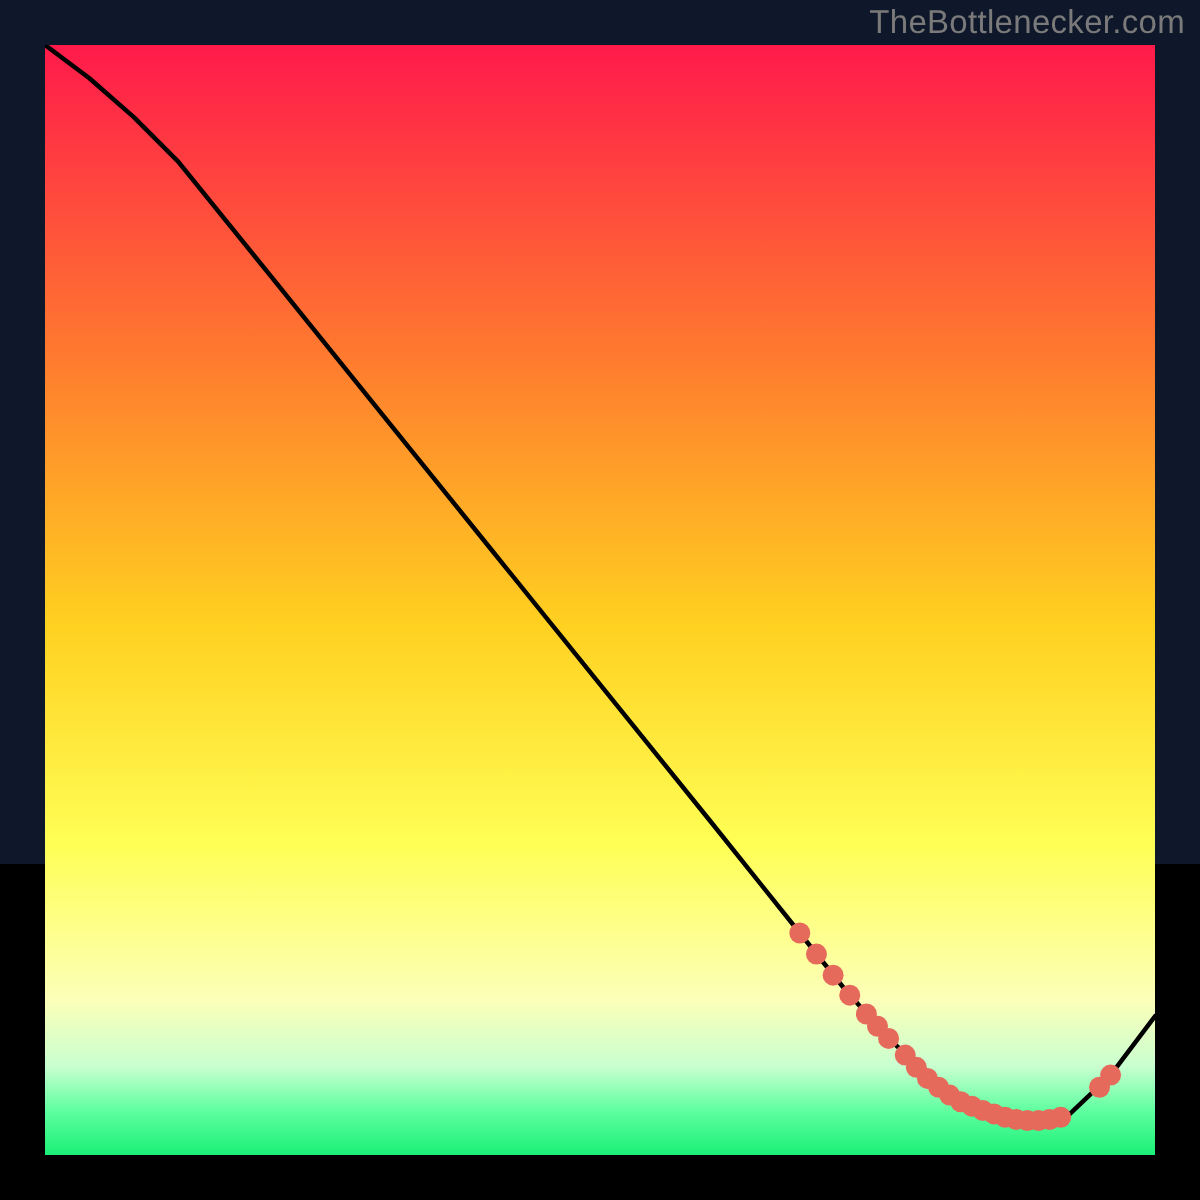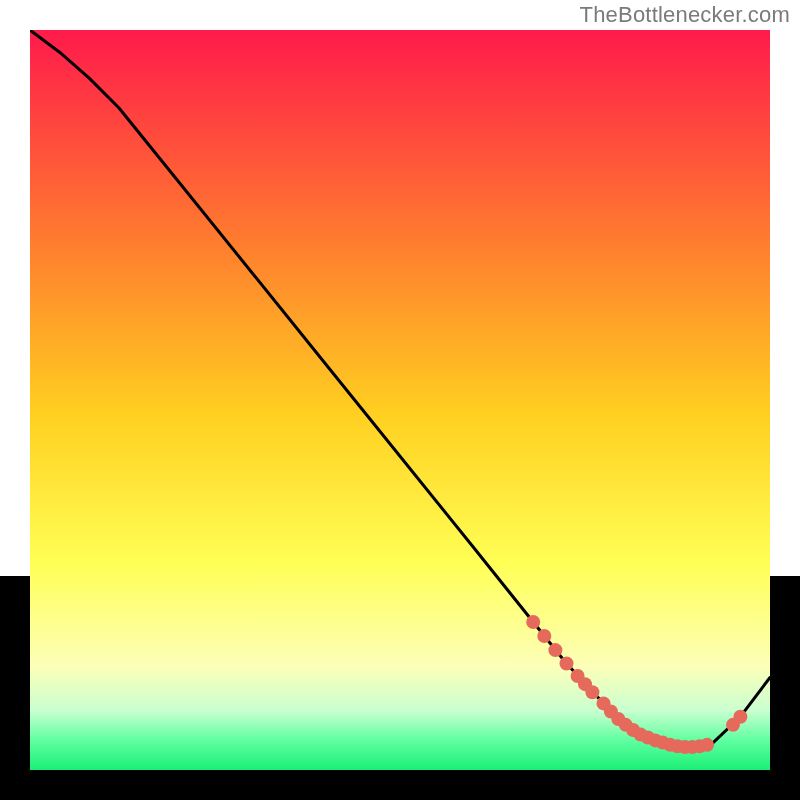--- a/index.html
+++ b/index.html
@@ -8,21 +8,21 @@
     width: 800px;
     height: 800px;
     background: #000;
     overflow: hidden;
     font-family: Arial, Helvetica, sans-serif;
   }
   .stage {
     position: relative;
     width: 800px;
     height: 576px;
-    background: #ffffff;
+    background: #0f172a;
   }
   .attribution {
     position: absolute;
     top: 2px;
     right: 10px;
     color: #7a7a7a;
     font-size: 22px;
     letter-spacing: 0.2px;
     font-weight: 400;
     user-select: none;

